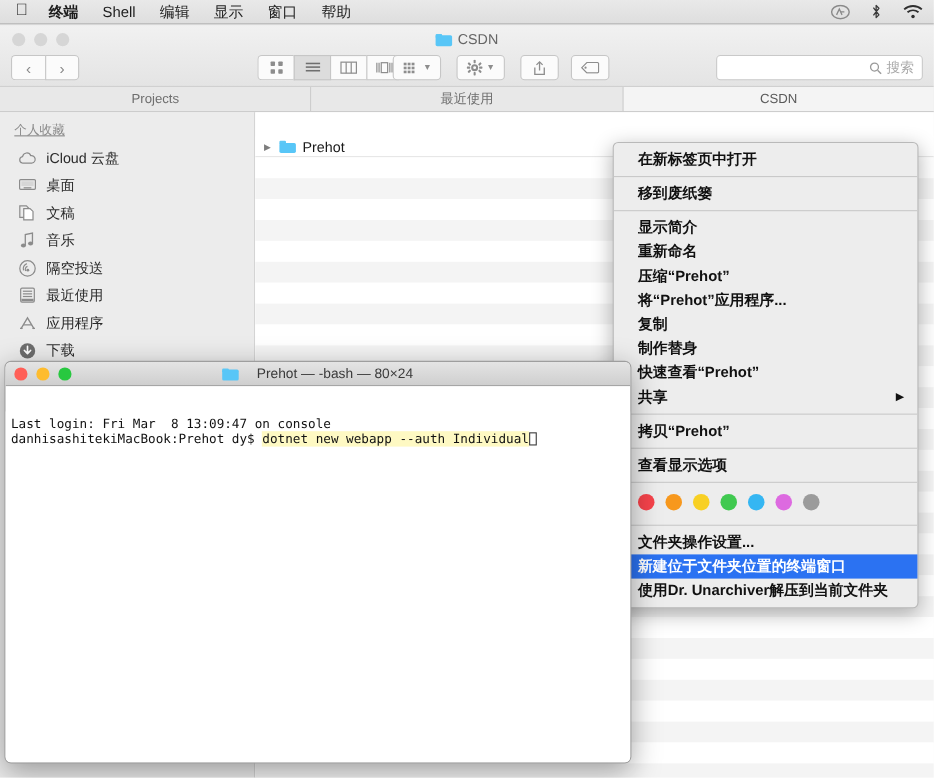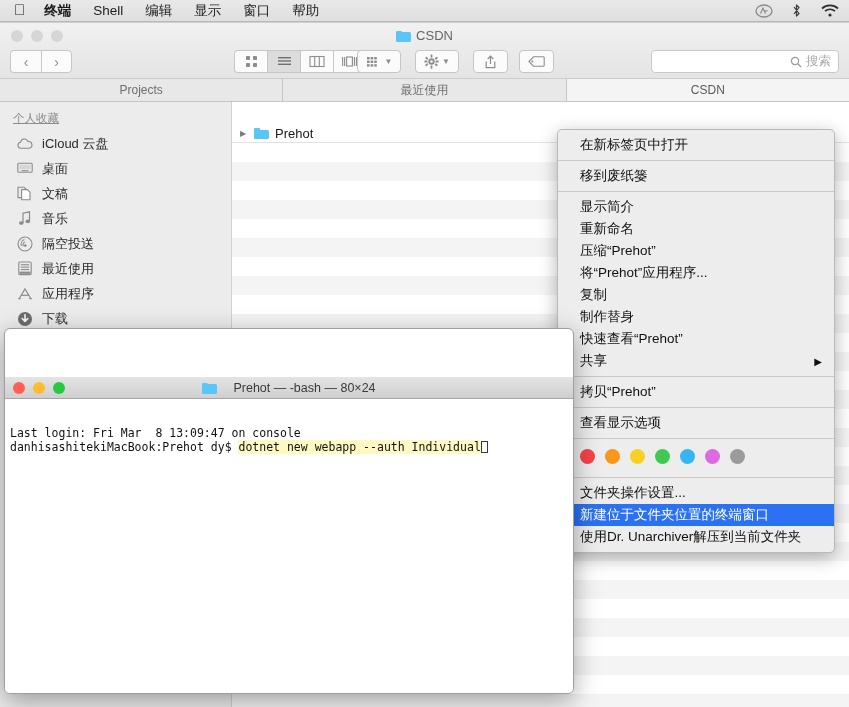--- a/index.html
+++ b/index.html
@@ -125,21 +125,21 @@
   .row.alt { background: #f4f4f4; }
   .row.first { border-bottom: 1px solid #e2e2e2; }
   .row .disc { width: 22px; text-align: center; font-size: 8px; color: #7d7d7d; }
   .row .fname { font-size: 13px; color: #1a1a1a; margin-left: 6px; }
 
   
   .ctxmenu {
     position: absolute; left: 557px; top: 129px; width: 278px;
     background: #ededed; border: 1px solid #b9b9b9; border-radius: 5px;
     box-shadow: 0 5px 18px rgba(0,0,0,0.30);
-    font-size: 13.5px; color: #111; padding: 4px 0; z-index: 40;
+    font-size: 13.5px; color: #111; padding: 4px 0; z-index: 40; font-weight: bold;
   }
   .cm-item {
     height: 22px; display: flex; align-items: center;
     padding: 0 14px 0 22px; white-space: nowrap; position: relative;
   }
   .cm-item.sel { background: #2b72f2; color: #fff; }
   .cm-item .submenu-arrow { position: absolute; right: 12px; font-size: 10px; }
   .cm-sep { height: 1px; background: #c9c9c9; margin: 4px 0; }
   .cm-tags { display: flex; gap: 10px; padding: 6px 0 9px 22px; }
   .tagdot { width: 15px; height: 15px; border-radius: 50%; }
@@ -147,21 +147,21 @@
   
   .terminal {
     position: absolute; left: 4px; top: 328px; width: 570px; height: 366px;
     background: #ffffff; border: 1px solid #9e9e9e; border-radius: 6px;
     box-shadow: 0 7px 26px rgba(0,0,0,0.35); overflow: hidden; z-index: 60;
   }
   .term-title {
     height: 22px; background: linear-gradient(to bottom,#e4e4e4,#cfcfcf);
     border-bottom: 1px solid #a6a6a6; position: relative;
     display: flex; align-items: center; justify-content: center;
-    font-size: 12.5px; color: #3a3a3a; gap: 16px; margin-top: 48px;
+    font-size: 12.5px; color: #3a3a3a; gap: 16px;
   }
   .term-traffic { position: absolute; left: 8px; top: 5px; display: flex; gap: 8px; }
   .ttl { width: 12px; height: 12px; border-radius: 50%; }
   .term-body {
     padding: 4px 5px; font-family: "DejaVu Sans Mono", "Liberation Mono", monospace;
     font-size: 11.5px; line-height: 14px; color: #111; background: #fff; height: 343px; margin-top: 23px;
   }
   .term-line { white-space: pre; }
   .cmdhl { background: #fef9c3; }
   .cursor {

